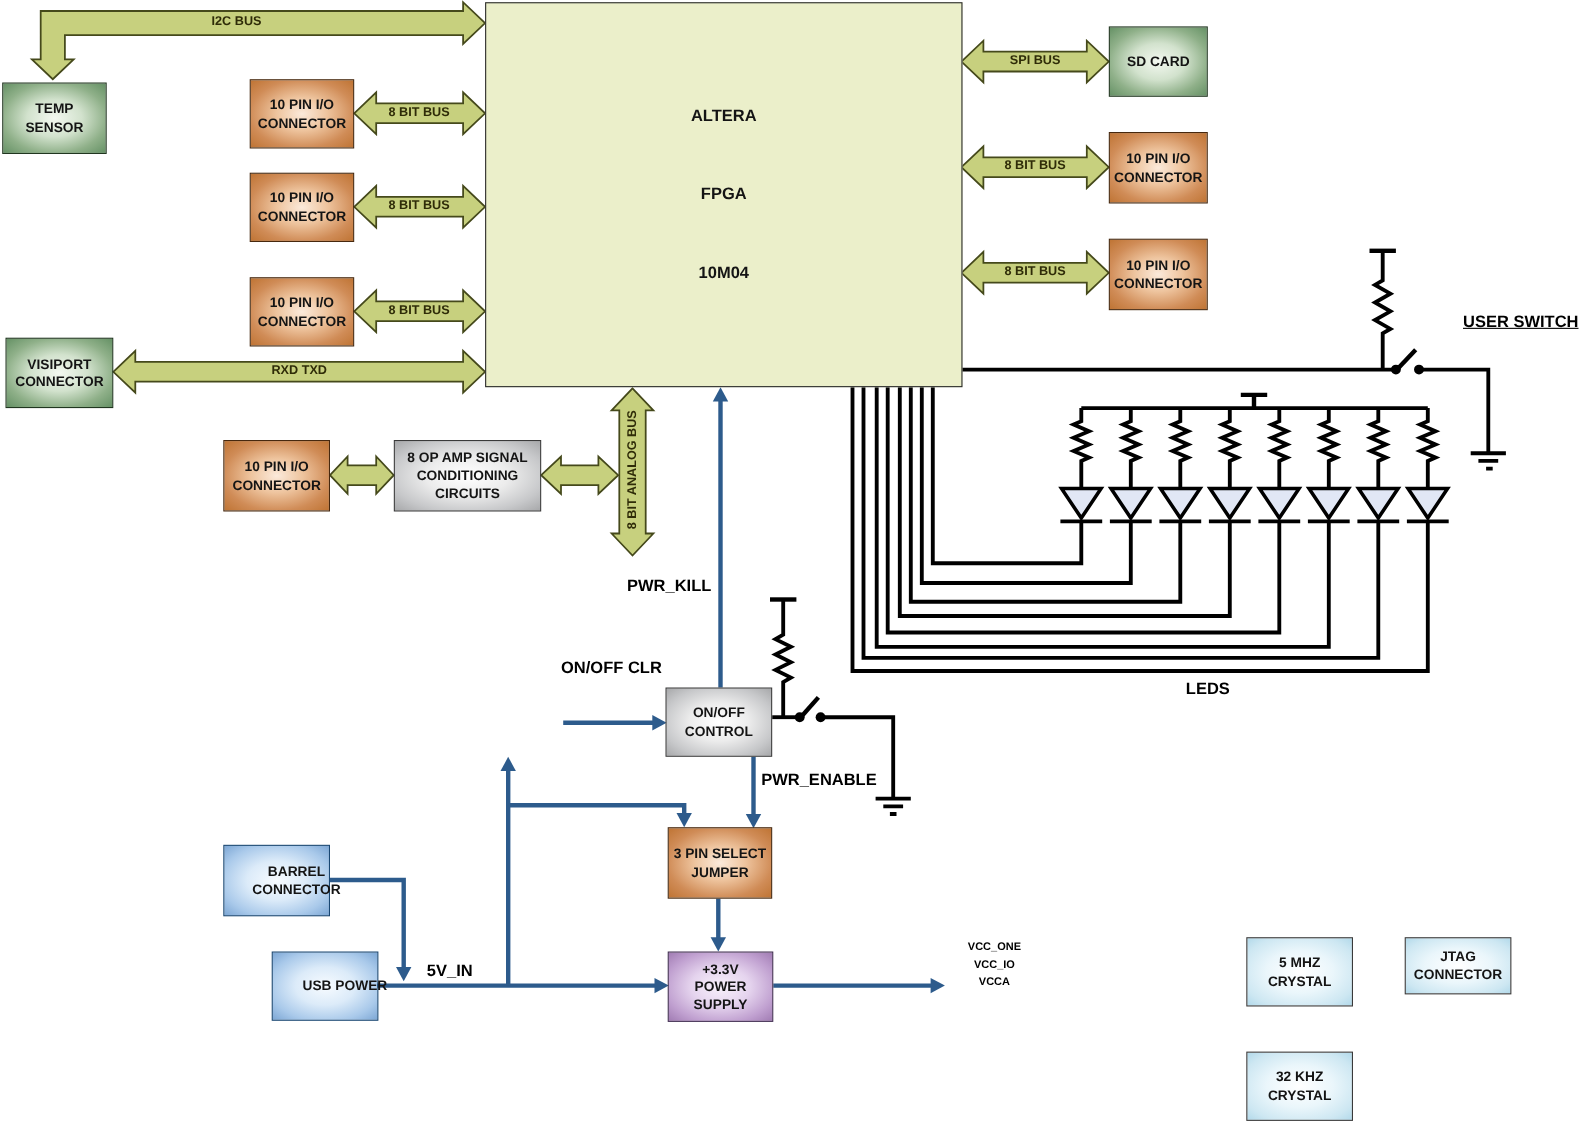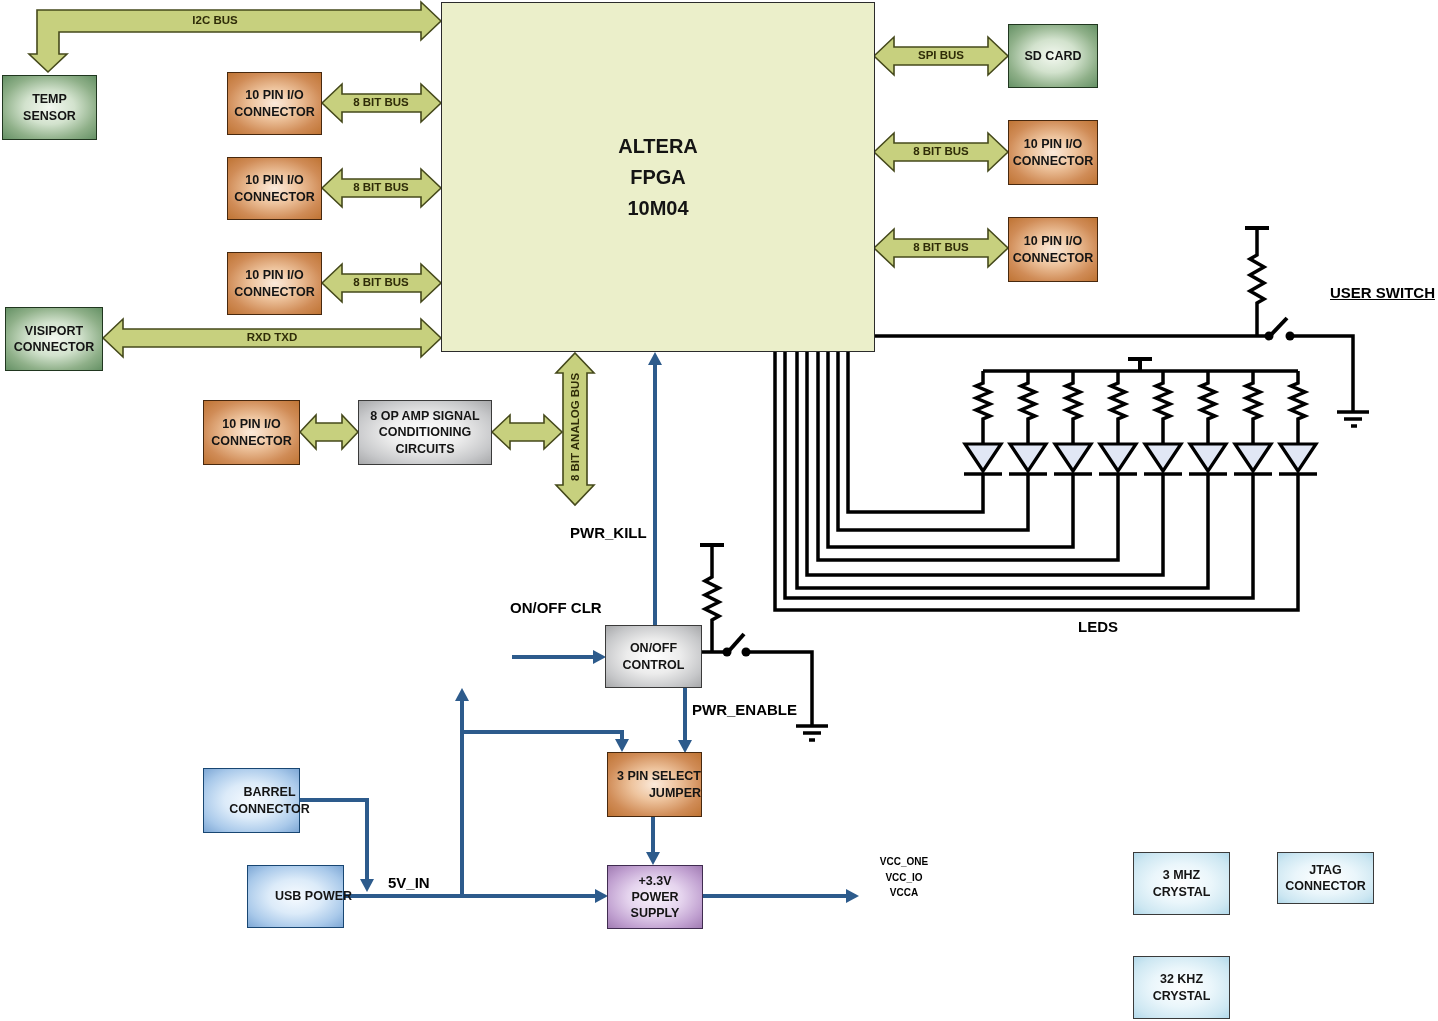--- a/index.html
+++ b/index.html
@@ -9,21 +9,21 @@
   .box{position:absolute;z-index:2;display:flex;flex-direction:column;justify-content:center;
        align-items:center;text-align:center;font-weight:bold;font-size:12.5px;line-height:1.3;
        color:#141414;border:1.4px solid #2e2e2e;box-sizing:border-box;}
   .box span{display:block;white-space:nowrap;}
   .orange{background:radial-gradient(ellipse at center,#fbeadb 0%,#eec49e 35%,#d08c57 72%,#bf7434 100%);border-color:#47280e;}
   .green{background:radial-gradient(ellipse at center,#f3f8f0 0%,#d2e2cd 38%,#8fb089 72%,#659165 100%);border-color:#20361f;}
   .gray{background:radial-gradient(ellipse at center,#ffffff 0%,#ececec 40%,#c7c8ca 75%,#a7a8aa 100%);border-color:#3a3a3a;}
   .blue{background:radial-gradient(ellipse at center,#f7fbff 0%,#dcebf9 40%,#a9c9ea 75%,#7da7d5 100%);border-color:#184672;padding-left:36px;}
   .purple{background:radial-gradient(ellipse at center,#f8f1fb 0%,#e5d4ee 40%,#c0a0d0 75%,#a17cb3 100%);border-color:#402c50;}
   .cyan{background:radial-gradient(ellipse at center,#ffffff 0%,#eaf6fb 45%,#cde7f2 80%,#b2d9ea 100%);border-color:#3a3a3a;}
-  .fpga{background:#ebefca;border:1.6px solid #2b2b2b;font-size:20px;line-height:1.55;}
+  .fpga{background:#ebefca;border:1.6px solid #2b2b2b;font-size:15px;line-height:1.55;gap:48px;}
   .lbl{position:absolute;z-index:3;font-weight:bold;white-space:nowrap;color:#000;}
   .bus-lbl{font-size:11.5px;color:#2f2c08;text-align:center;}
   .net-lbl{font-size:15px;}
   .vcc-stack{text-align:center;font-size:10px;line-height:1.55;}
   .rot{transform:rotate(-90deg);transform-origin:50% 50%;width:150px;text-align:center;}
 </style>
 </head>
 <body>
 
 <div id="stage">
@@ -175,41 +175,41 @@
     <span>8 OP AMP SIGNAL</span>
     <span>CONDITIONING</span>
     <span>CIRCUITS</span>
   </div>
 
   <div class="box gray" style="left:605px;top:625px;width:97px;height:63px;">
     <span>ON/OFF</span>
     <span>CONTROL</span>
   </div>
 
-  <div class="box orange" style="left:607px;top:752px;width:95px;height:65px;align-items:flex-end;">
+  <div class="box orange" style="left:607px;top:752px;width:95px;height:65px;">
     <span>3 PIN SELECT</span>
     <span>JUMPER</span>
   </div>
 
   <div class="box blue" style="left:203px;top:768px;width:97px;height:65px;">
     <span>BARREL</span>
     <span>CONNECTOR</span>
   </div>
   <div class="box blue" style="left:203px;top:865px;width:97px;height:63px;margin-left:44px;">
     <span>USB POWER</span>
   </div>
 
   <div class="box purple" style="left:607px;top:865px;width:96px;height:64px;">
     <span>+3.3V</span>
     <span>POWER</span>
     <span>SUPPLY</span>
   </div>
 
   <div class="box cyan" style="left:1133px;top:852px;width:97px;height:63px;">
-    <span>3 MHZ</span>
+    <span>5 MHZ</span>
     <span>CRYSTAL</span>
   </div>
   <div class="box cyan" style="left:1277px;top:852px;width:97px;height:52px;">
     <span>JTAG</span>
     <span>CONNECTOR</span>
   </div>
   <div class="box cyan" style="left:1133px;top:956px;width:97px;height:63px;">
     <span>32 KHZ</span>
     <span>CRYSTAL</span>
   </div>

